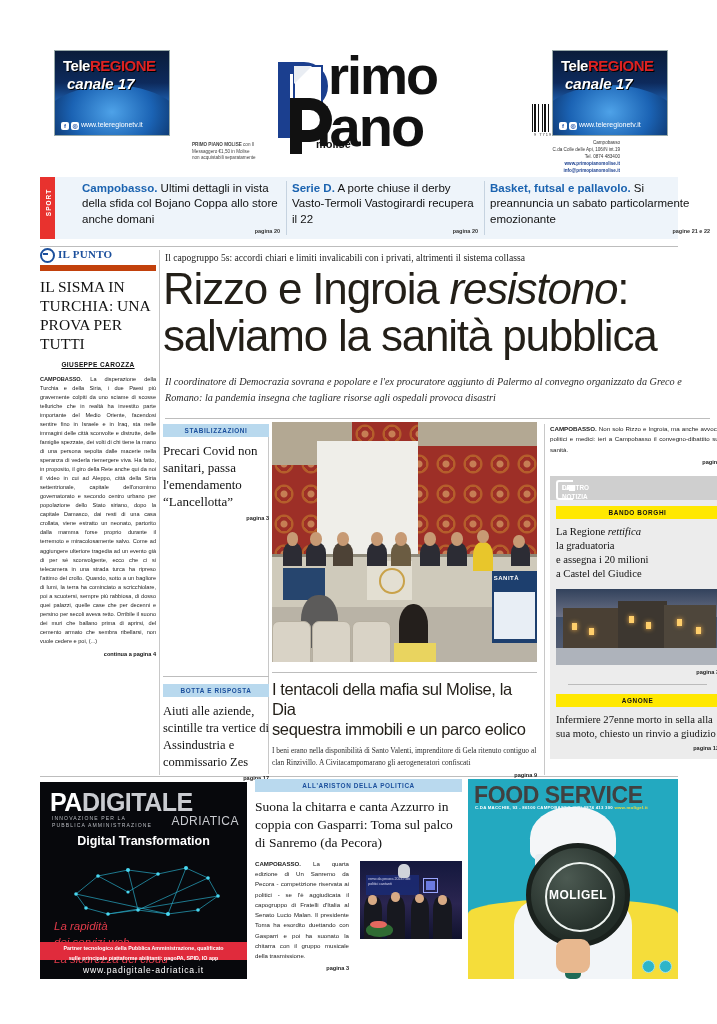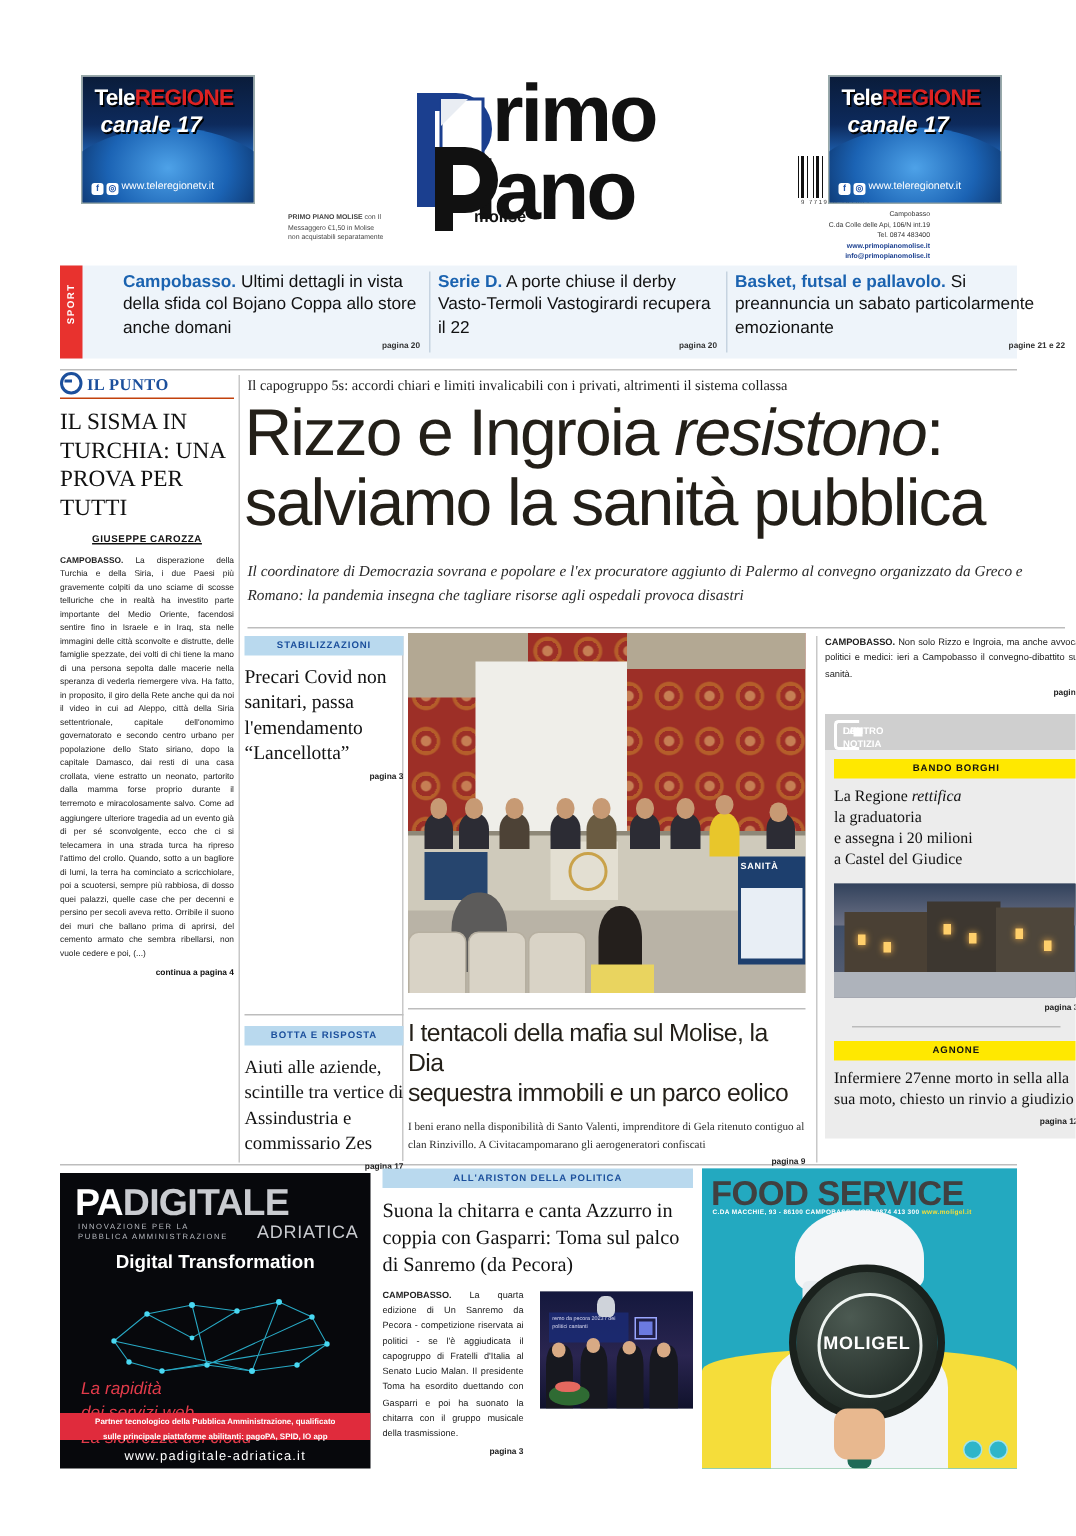--- a/index.html
+++ b/index.html
@@ -52,21 +52,21 @@
   .sp-col{position:absolute;top:4px;font-size:11.5px;line-height:1.33;color:#111;}
   .sp-col b{color:#1b63b0;font-weight:bold;}
   .sp-col .pg{display:block;text-align:right;font-size:5.5px;font-weight:bold;color:#333;margin-top:1px;}
   .sp-c1{left:42px;width:198px;}
   .sp-c2{left:252px;width:186px;}
   .sp-c3{left:450px;width:220px;}
   .sp-div{position:absolute;top:4px;width:1px;height:54px;background:#c6d3e0;}
 
   
   .punto{position:absolute;left:40px;top:248px;width:116px;}
-  .punto-head{display:flex;align-items:flex-end;gap:3px;border-bottom:1px solid #c2410c;padding-bottom:2px;}
+  .punto-head{display:flex;align-items:flex-start;gap:3px;border-bottom:6px solid #c2410c;padding-bottom:2px;}
   .punto-logo{width:11px;height:11px;border-radius:50%;border:2px solid #1b4f9c;position:relative;flex:none;}
   .punto-logo:after{content:"";position:absolute;left:1px;top:3px;width:5px;height:2px;background:#1b4f9c;}
   .punto-title{font-family:"Liberation Serif",serif;font-weight:bold;font-size:11px;color:#1b4f9c;letter-spacing:.3px;}
   .punto-h{font-family:"Liberation Serif",serif;font-size:15.5px;line-height:1.22;text-align:left;color:#111;margin-top:7px;}
   .punto-by{text-align:center;font-size:6.5px;font-weight:bold;letter-spacing:.4px;margin-top:7px;color:#111;
       text-decoration:underline;}
   .punto-body{margin-top:7px;font-size:5.6px;line-height:1.62;text-align:justify;color:#222;}
   .punto-body b{font-weight:bold;}
   .punto-cont{margin-top:5px;text-align:right;font-size:5.6px;font-weight:bold;color:#111;}
 

